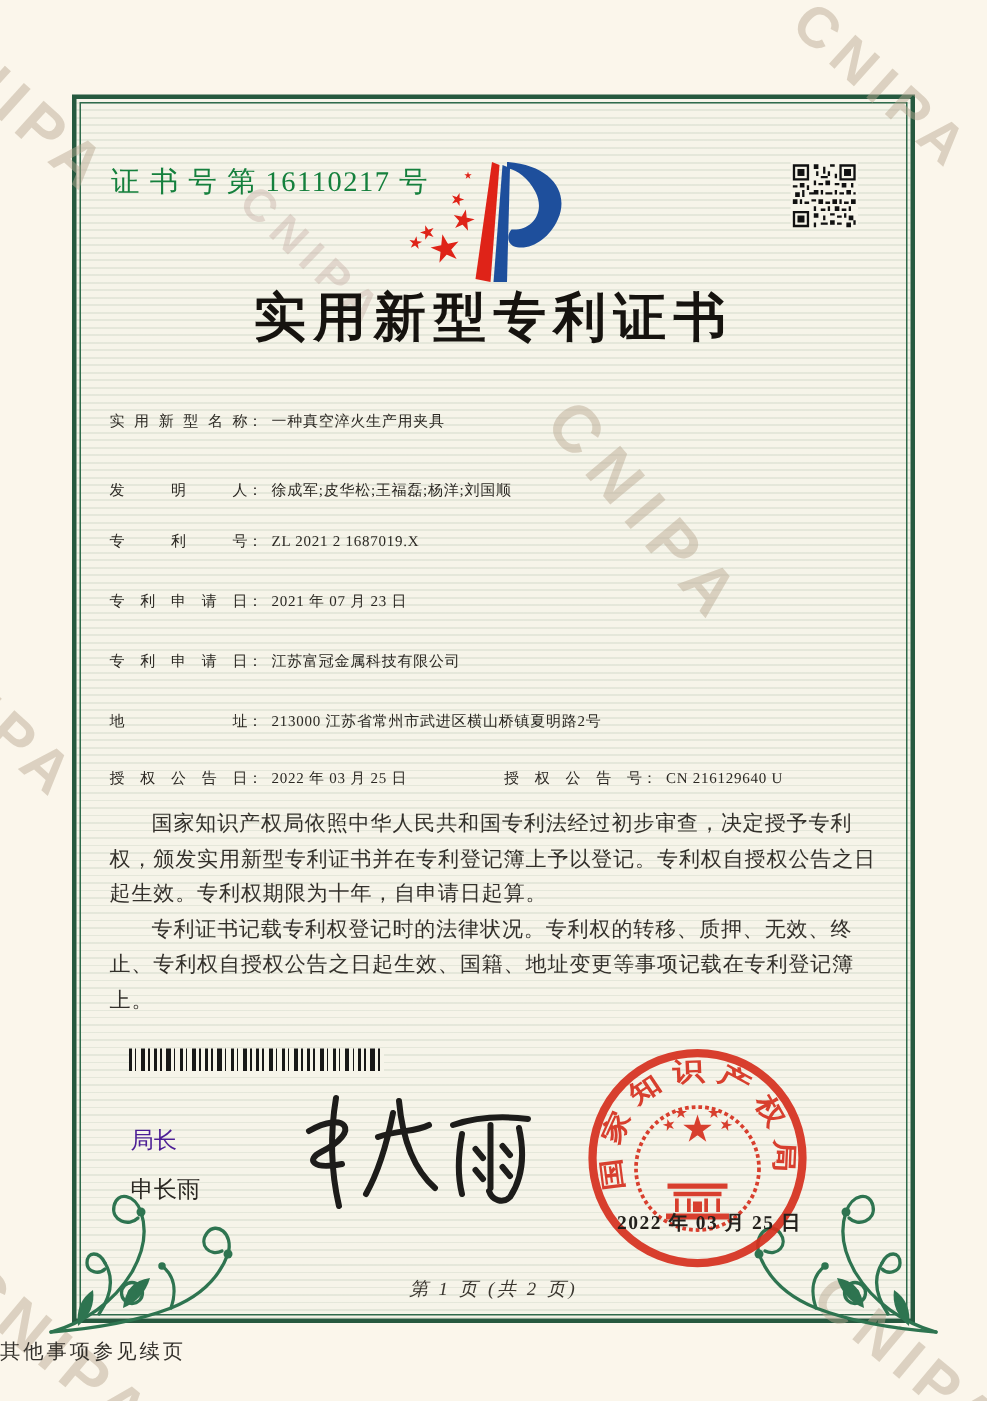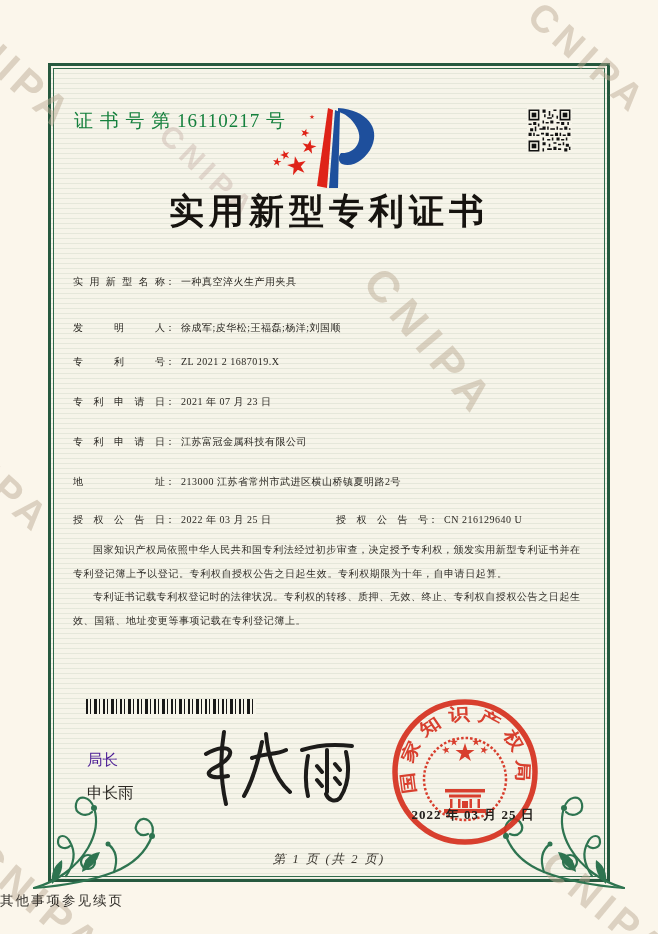--- a/index.html
+++ b/index.html
@@ -45,21 +45,21 @@
   .flabel { display:inline-block; width:92px; text-align:justify; text-align-last:justify;
             vertical-align:top; }
   .colon { display:inline-block; margin-right:6px; }
   .fval { letter-spacing:.5px; }
   .r0 { top:272px; } .r1 { top:318px; } .r2 { top:352px; } .r3 { top:392px; }
   .r4 { top:432px; } .r5 { top:472px; } .r6 { top:510px; }
   .pair1 { display:inline-block; width:263px; }
 
   
   .bodytext { position:absolute; left:73px; top:538px; width:514px; z-index:3;
-              font-size:10px; line-height:23.5px; color:#33302b; letter-spacing:.6px; }
+              font-size:14px; line-height:23.5px; color:#33302b; letter-spacing:.6px; }
   .bodytext p { text-indent:2em; }
 
   
   .barcode { position:absolute; left:86px; top:699px; width:170px; height:15px; z-index:3;
              background:repeating-linear-gradient(90deg,
                #181818 0 2px, #f6f4e9 2px 4px, #181818 4px 5px, #f6f4e9 5px 8px,
                #181818 8px 11px, #f6f4e9 11px 13px, #181818 13px 14px, #f6f4e9 14px 17px); }
   .officer-title { position:absolute; left:87px; top:750px; font-size:15.5px; color:#4c1d95; z-index:3; }
   .officer-name  { position:absolute; left:87px; top:783px; font-size:15.5px; color:#2b2823; z-index:3; }
   .signature { position:absolute; left:196px; top:726px; z-index:3; }

